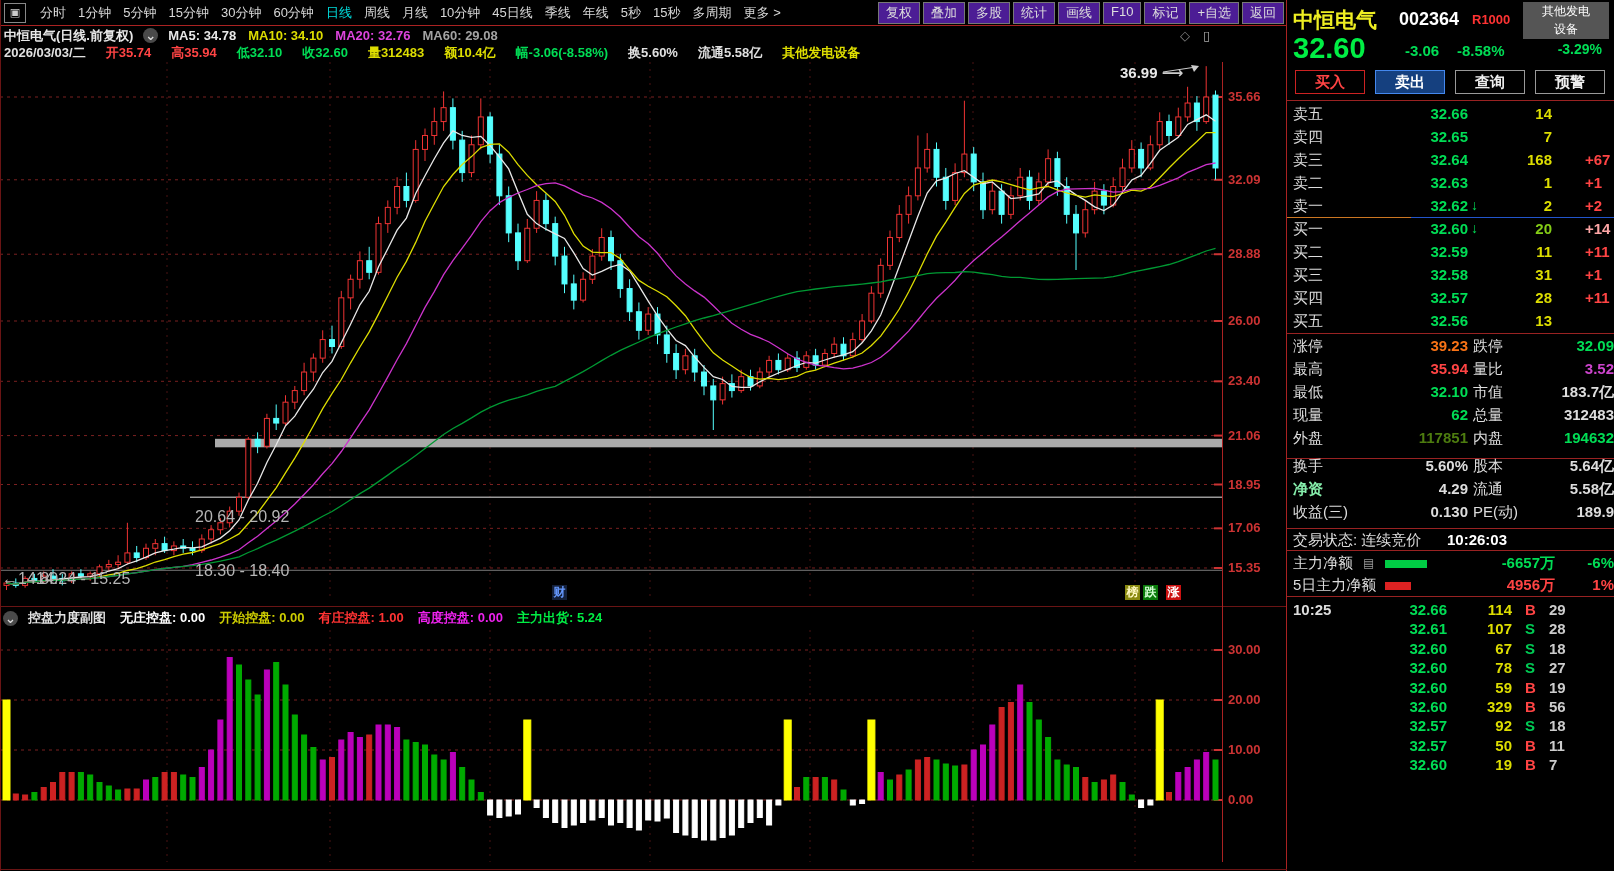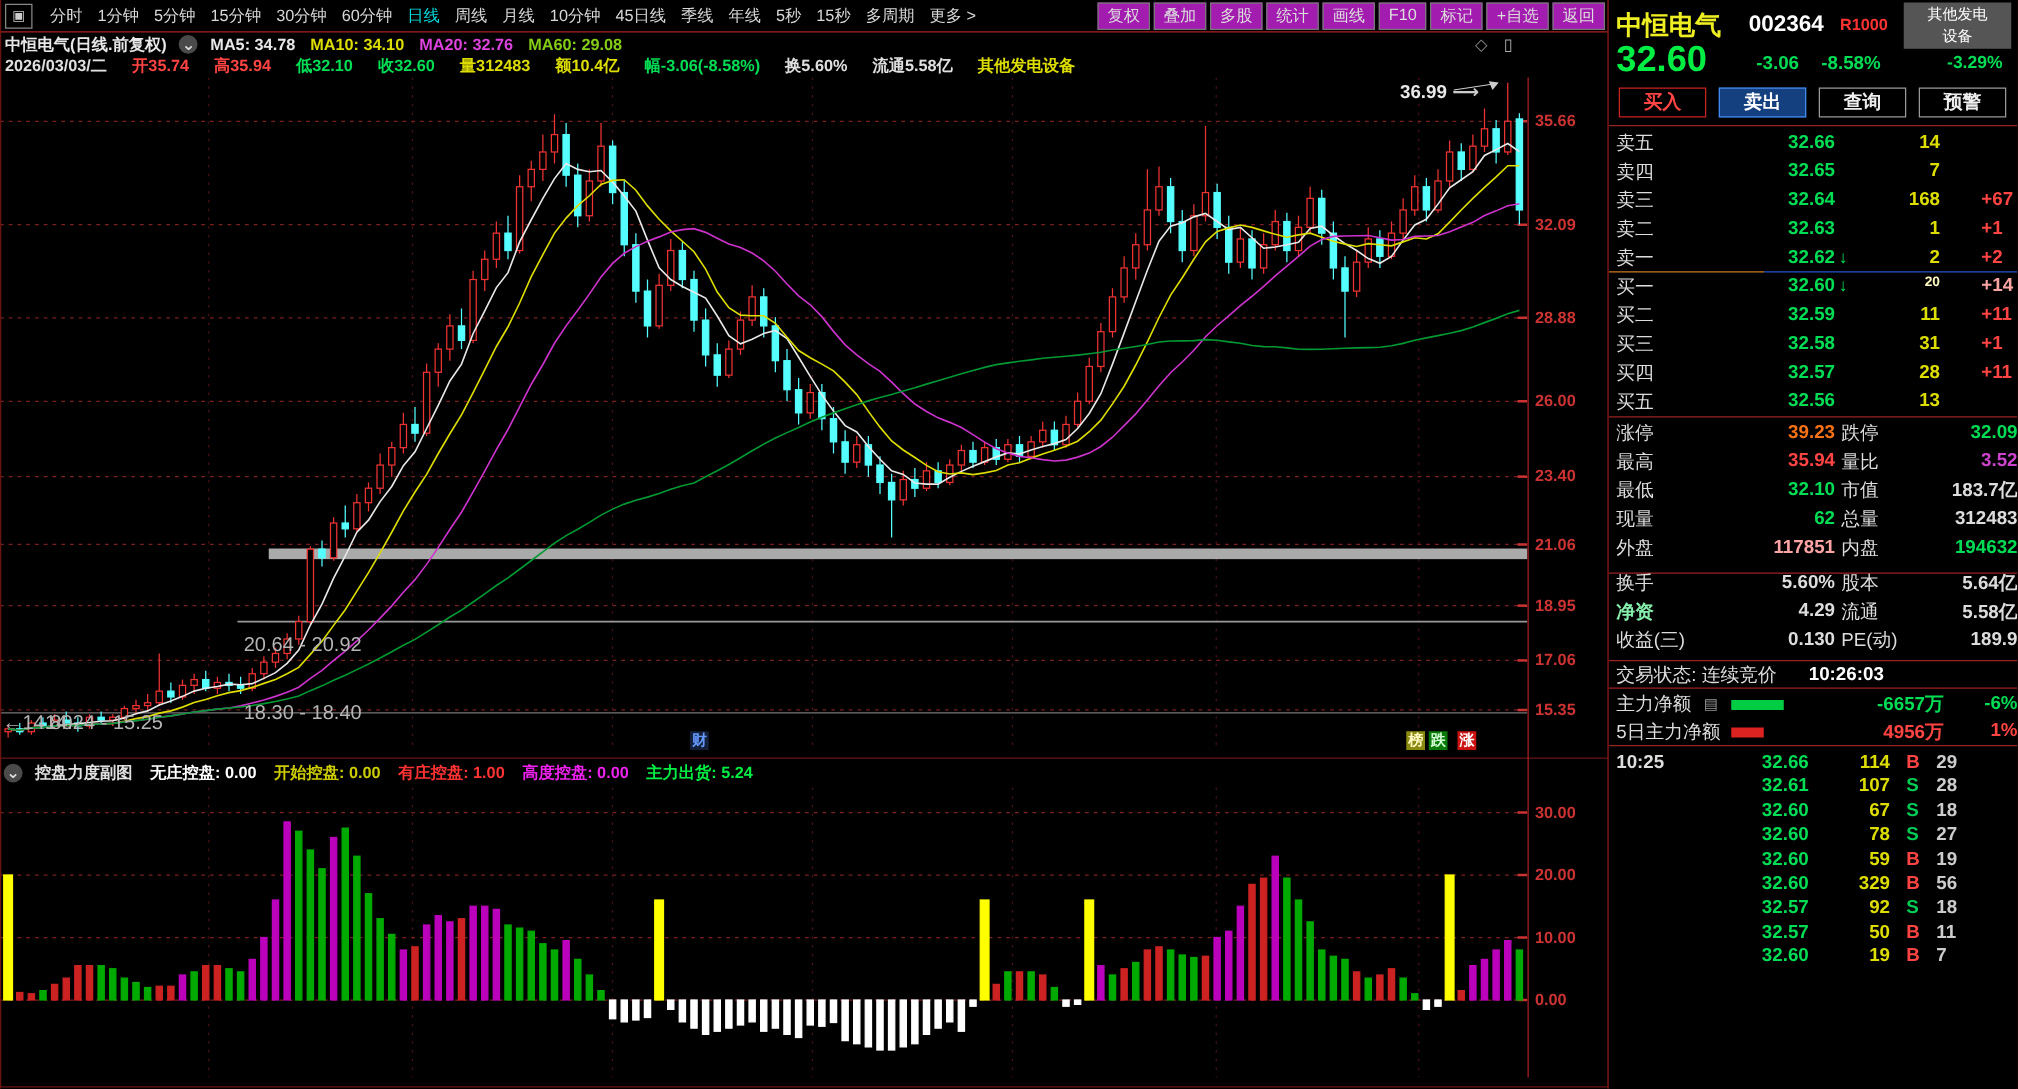--- a/index.html
+++ b/index.html
@@ -6,21 +6,21 @@
   #app{position:relative;width:1614px;height:871px;background:#000;overflow:hidden;
        font-family:"Liberation Sans","DejaVu Sans",sans-serif;-webkit-font-smoothing:none;}
   .abs{position:absolute;}
   #toolbar{left:0;top:0;width:1286px;height:26px;border-bottom:1px solid #aa2222;
            display:flex;align-items:center;box-sizing:border-box;background:#000;}
   #toolbar .winicon{width:20px;height:18px;border:1px solid #888;color:#ccc;font-size:11px;
            display:flex;align-items:center;justify-content:center;margin:0 8px 0 4px;}
   .period{color:#d8d8d8;font-size:13px;padding:0 6px;cursor:default;white-space:nowrap;}
   .period.active{color:#00dddd;}
   #tb-right{position:absolute;right:2px;top:2px;display:flex;gap:3px;}
-  .tbbtn{border:1px solid #777;color:#ddd;font-size:13px;padding:1px 7px;background:#a21caf;white-space:nowrap;}
+  .tbbtn{border:1px solid #777;color:#ddd;font-size:13px;padding:1px 7px;background:#4c1d95;white-space:nowrap;}
   .ibar{left:0;width:1286px;height:17px;display:flex;align-items:center;gap:10px;white-space:nowrap;}
   .ibar span{font-size:13px;font-weight:bold;}
   .circlebtn{display:inline-flex;width:15px;height:15px;border-radius:50%;background:#4a4a4a;
              color:#ddd;font-size:11px;align-items:center;justify-content:center;}
   .axis-label{position:absolute;color:#cc3333;font-size:13px;font-weight:bold;}
   .redline-v{position:absolute;width:1px;background:#aa2222;}
   .redline-h{position:absolute;height:1px;background:#aa2222;}
   .marker{position:absolute;font-size:12px;font-weight:bold;width:15px;height:15px;line-height:15px;text-align:center;}
   #panel{left:1287px;top:0;width:327px;height:871px;background:#000;overflow:hidden;}
   .p-abs{position:absolute;white-space:nowrap;}
@@ -67,21 +67,21 @@
       </div>
   </div>
 
   <div class="ibar abs" style="top:27px;height:17px;">
     <span style="color:#e8e8e8;margin-left:4px;">中恒电气(日线.前复权)</span>
     <span class="circlebtn">⌄</span>
     <span id="ma-items" style="display:flex;gap:12px;">
         <span style="color: rgb(232, 232, 232);">MA5: 34.78</span>
         <span style="color: rgb(221, 221, 0);">MA10: 34.10</span>
         <span style="color: rgb(221, 68, 221);">MA20: 32.76</span>
-        <span style="color: #84cc16;">MA60: 29.08</span>
+        <span style="color: #a3a3a3;">MA60: 29.08</span>
       </span>
   </div>
   <div class="abs" style="left:1180px;top:28px;color:#888;font-size:13px;">◇</div>
   <div class="abs" style="left:1203px;top:28px;color:#aaa;font-size:13px;">▯</div>
 
   <div class="ibar abs" style="top:44px;height:17px;">
     <span id="ohlc-items" style="display:flex;gap:20px;margin-left:4px;">
         <span style="color: rgb(224, 224, 224);">2026/03/03/二</span>
         <span style="color: rgb(255, 68, 68);">开35.74</span>
         <span style="color: rgb(255, 68, 68);">高35.94</span>
@@ -632,21 +632,21 @@
       <div class="p-abs" style="left: 6px; top: 197px; color: rgb(221, 221, 221); font-size: 15px;">卖一</div>
       <div class="p-abs" style="left: auto; top: 197px; color: rgb(0, 221, 85); font-size: 15px; font-weight: bold; right: 146px;">32.62</div>
       <div class="p-abs" style="left: 184px; top: 197px; color: rgb(0, 221, 85); font-size: 14px; font-weight: bold;">↓</div>
       <div class="p-abs" style="left: auto; top: 197px; color: rgb(221, 221, 0); font-size: 15px; font-weight: bold; right: 62px;">2</div>
       <div class="p-abs" style="left: 298px; top: 197px; color: rgb(255, 68, 68); font-size: 15px; font-weight: bold;">+2</div>
       <div class="p-abs" style="left: 0px; top: 217px; width: 327px; height: 1px; background: linear-gradient(to right, rgb(204, 119, 34) 0px, rgb(204, 119, 34) 38%, rgb(34, 85, 204) 38%, rgb(34, 85, 204) 100%);"></div>
       <div class="p-abs" style="left: 0px; top: 218px; width: 327px; height: 23px;"></div>
       <div class="p-abs" style="left: 6px; top: 220px; color: rgb(221, 221, 221); font-size: 15px;">买一</div>
       <div class="p-abs" style="left: auto; top: 220px; color: rgb(0, 221, 85); font-size: 15px; font-weight: bold; right: 146px;">32.60</div>
       <div class="p-abs" style="left: 184px; top: 220px; color: rgb(0, 221, 85); font-size: 14px; font-weight: bold;">↓</div>
-      <div class="p-abs" style="left: auto; top: 220px; color: #fef9c3; font-size: 11px; font-weight: bold; right: 62px;">20</div>
+      <div class="p-abs" style="left: auto; top: 220px; color: #84cc16; font-size: 15px; font-weight: bold; right: 62px;">20</div>
       <div class="p-abs" style="left: 298px; top: 220px; color: #fca5a5; font-size: 15px; font-weight: bold;">+14</div>
       <div class="p-abs" style="left: 0px; top: 241px; width: 327px; height: 23px;"></div>
       <div class="p-abs" style="left: 6px; top: 243px; color: rgb(221, 221, 221); font-size: 15px;">买二</div>
       <div class="p-abs" style="left: auto; top: 243px; color: rgb(0, 221, 85); font-size: 15px; font-weight: bold; right: 146px;">32.59</div>
       <div class="p-abs" style="left: auto; top: 243px; color: rgb(221, 221, 0); font-size: 15px; font-weight: bold; right: 62px;">11</div>
       <div class="p-abs" style="left: 298px; top: 243px; color: rgb(255, 68, 68); font-size: 15px; font-weight: bold;">+11</div>
       <div class="p-abs" style="left: 0px; top: 264px; width: 327px; height: 23px;"></div>
       <div class="p-abs" style="left: 6px; top: 266px; color: rgb(221, 221, 221); font-size: 15px;">买三</div>
       <div class="p-abs" style="left: auto; top: 266px; color: rgb(0, 221, 85); font-size: 15px; font-weight: bold; right: 146px;">32.58</div>
       <div class="p-abs" style="left: auto; top: 266px; color: rgb(221, 221, 0); font-size: 15px; font-weight: bold; right: 62px;">31</div>
@@ -671,21 +671,21 @@
       <div class="p-abs" style="left: auto; top: 360px; color: rgb(204, 68, 204); font-size: 15px; font-weight: bold; right: 0px;">3.52</div>
       <div class="p-abs" style="left: 6px; top: 383px; color: rgb(221, 221, 221); font-size: 15px;">最低</div>
       <div class="p-abs" style="left: auto; top: 383px; color: rgb(0, 221, 85); font-size: 15px; font-weight: bold; right: 146px;">32.10</div>
       <div class="p-abs" style="left: 186px; top: 383px; color: rgb(221, 221, 221); font-size: 15px;">市值</div>
       <div class="p-abs" style="left: auto; top: 383px; color: rgb(221, 221, 221); font-size: 15px; font-weight: bold; right: 0px;">183.7亿</div>
       <div class="p-abs" style="left: 6px; top: 406px; color: rgb(221, 221, 221); font-size: 15px;">现量</div>
       <div class="p-abs" style="left: auto; top: 406px; color: rgb(0, 221, 85); font-size: 15px; font-weight: bold; right: 146px;">62</div>
       <div class="p-abs" style="left: 186px; top: 406px; color: rgb(221, 221, 221); font-size: 15px;">总量</div>
       <div class="p-abs" style="left: auto; top: 406px; color: rgb(221, 221, 221); font-size: 15px; font-weight: bold; right: 0px;">312483</div>
       <div class="p-abs" style="left: 6px; top: 429px; color: rgb(221, 221, 221); font-size: 15px;">外盘</div>
-      <div class="p-abs" style="left: auto; top: 429px; color: #fca5a5; font-size: 15px; font-weight: bold; right: 146px;">117851</div>
+      <div class="p-abs" style="left: auto; top: 429px; color: #4d7c0f; font-size: 15px; font-weight: bold; right: 146px;">117851</div>
       <div class="p-abs" style="left: 186px; top: 429px; color: rgb(221, 221, 221); font-size: 15px;">内盘</div>
       <div class="p-abs" style="left: auto; top: 429px; color: rgb(0, 221, 85); font-size: 15px; font-weight: bold; right: 0px;">194632</div>
       <div class="p-sep" style="top: 458px;"></div>
       <div class="p-abs" style="left: 6px; top: 457px; color: rgb(221, 221, 221); font-size: 15px;">换手</div>
       <div class="p-abs" style="left: auto; top: 457px; color: rgb(221, 221, 221); font-size: 15px; font-weight: bold; right: 146px;">5.60%</div>
       <div class="p-abs" style="left: 186px; top: 457px; color: rgb(221, 221, 221); font-size: 15px;">股本</div>
       <div class="p-abs" style="left: auto; top: 457px; color: rgb(221, 221, 221); font-size: 15px; font-weight: bold; right: 0px;">5.64亿</div>
       <div class="p-abs" style="left: 6px; top: 480px; color: #86efac; font-size: 15px; font-weight: bold;">净资</div>
       <div class="p-abs" style="left: auto; top: 480px; color: rgb(221, 221, 221); font-size: 15px; font-weight: bold; right: 146px;">4.29</div>
       <div class="p-abs" style="left: 186px; top: 480px; color: rgb(221, 221, 221); font-size: 15px;">流通</div>

